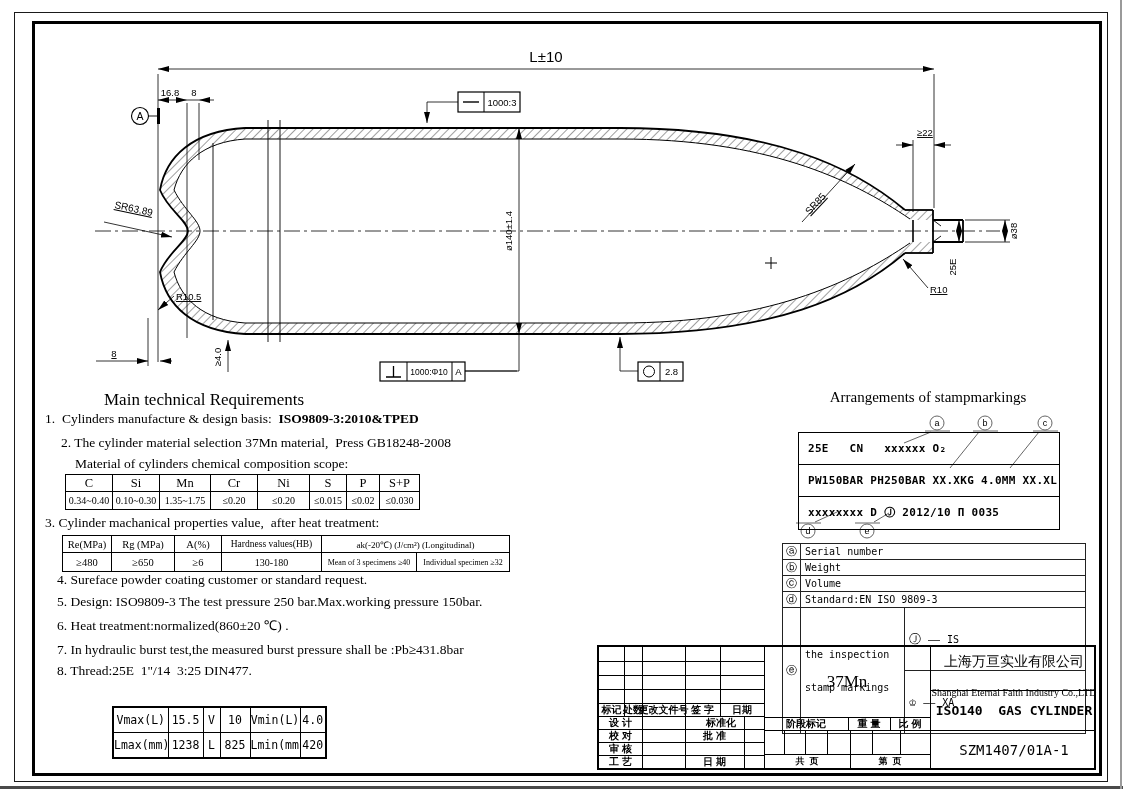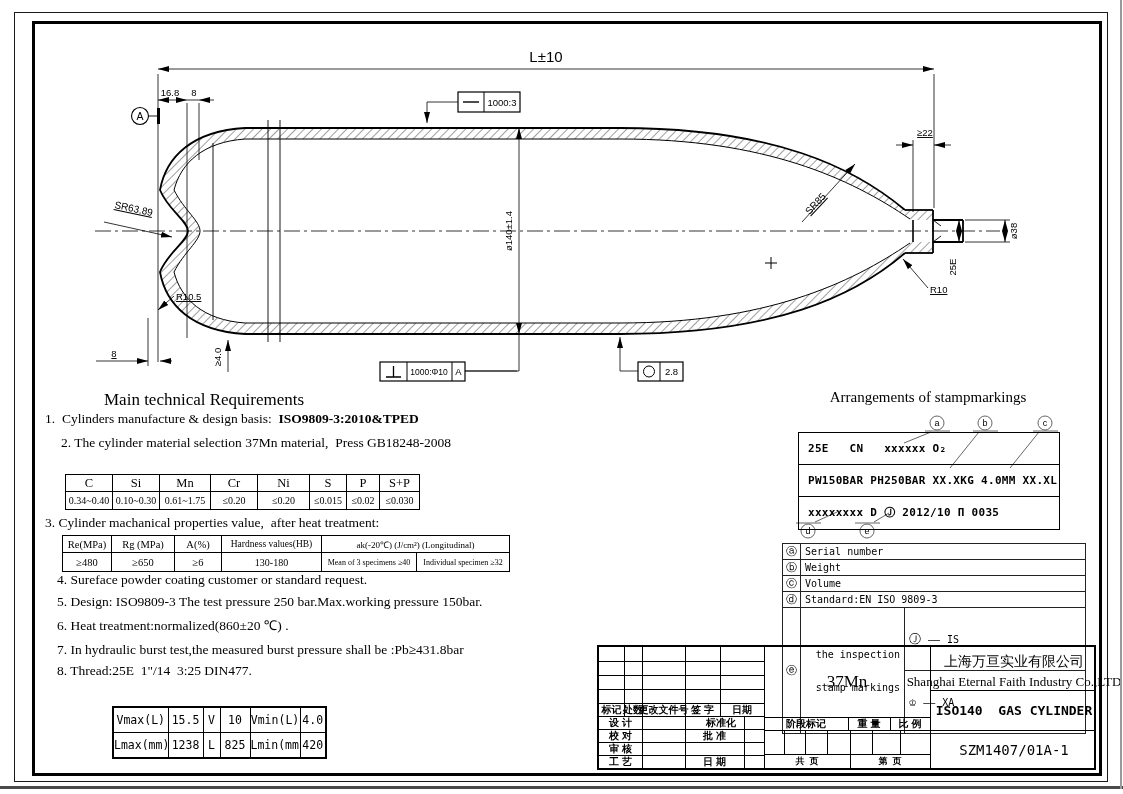--- a/index.html
+++ b/index.html
@@ -212,20 +212,21 @@
     <g>
       <path d="M928,288 L903,259" stroke="#000" stroke-width="0.8" marker-end="url(#arr)"></path>
       <text x="930" y="293" font-size="9.5" style="text-decoration:underline">R10</text>
     </g>
   </svg>
 
   <div class="abs serif" id="req-title" style="left:104px;top:390px;font-family:Liberation Serif, serif;">Main technical Requirements</div>
 
   <div class="abs req-item" style="left:45px;top:411px;"><span>1.  Cylinders manufacture &amp; design basis:  </span><b>ISO9809-3:2010&amp;TPED</b></div>
   <div class="abs req-item" style="left:45px;top:435px;margin-left:16px;">2. The cylinder material selection 37Mn material,  Press GB18248-2008</div>
+  <div class="abs req-item" style="left:75px;top:456px;">Material of cylinders chemical composition scope:</div>
 
   <table class="abs" id="chem-table" style="left:65px;top:474px;width:354px;">
     <colgroup>
         <col style="width:47px">
         <col style="width:47px">
         <col style="width:51px">
         <col style="width:47px">
         <col style="width:52px">
         <col style="width:37px">
         <col style="width:33px">
@@ -238,21 +239,21 @@
       <th>Mn</th>
       <th>Cr</th>
       <th>Ni</th>
       <th>S</th>
       <th>P</th>
       <th>S+P</th>
     </tr>
     <tr>
       <td>0.34~0.40</td>
       <td>0.10~0.30</td>
-      <td>0.61~1.75</td>
+      <td>1.35~1.75</td>
       <td>≤0.20</td>
       <td>≤0.20</td>
       <td>≤0.015</td>
       <td>≤0.02</td>
       <td>≤0.030</td>
     </tr>
   </tbody>
     </table>
 
   <div class="abs req-item" style="left:45px;top:515px;">3. Cylinder machanical properties value,  after heat treatment:</div>
@@ -370,21 +371,21 @@
     <tr style="height:11px">
       <td class="k">ⓒ</td>
       <td colspan="2">Volume</td>
     </tr>
     <tr style="height:12px">
       <td class="k">ⓓ</td>
       <td colspan="2">Standard:EN ISO 9809-3</td>
     </tr>
     <tr style="height:18px">
       <td class="k" rowspan="2">ⓔ</td>
-      <td rowspan="2" style="text-align:right">
+      <td rowspan="2" style="text-align:left">
         <div>the inspection</div>
         <div>stamp markings</div>
       </td>
       <td>
         <div class="mark-line"><span style="font-size:12px">Ⓙ</span><span>——</span><span>IS</span></div>
       </td>
     </tr>
     <tr style="height:18px">
       <td>
         <div class="mark-line"><span style="font-size:12px">♔</span><span>——</span><span>XA</span></div>
@@ -446,20 +447,20 @@
 
     <span class="tb-lab" style="left:207px;top:76.5px">阶段标记</span>
     <span class="tb-lab" style="left:270px;top:76.5px">重 量</span>
     <span class="tb-lab" style="left:311px;top:76.5px">比 例</span>
     <span class="tb-lab" style="left:208px;top:114px;font-size:9px">共  页</span>
     <span class="tb-lab" style="left:291px;top:114px;font-size:9px">第  页</span>
 
     <span class="abs ctr serif" style="left:248px;top:35px;font-size:17px;">37Mn</span>
 
     <span class="abs ctr serif" style="left:415px;top:15px;font-size:14px;white-space:nowrap">上海万亘实业有限公司</span>
-    <span class="abs ctr serif" style="left:415px;top:35px;font-size:13px;white-space:nowrap">Shanghai Eternal Faith Industry Co.,LTD</span>
+    <span class="abs ctr serif" style="left:415px;top:45px;font-size:10px;white-space:nowrap">Shanghai Eternal Faith Industry Co.,LTD</span>
     <span class="abs ctr mono" style="left:415px;top:63px;font-size:13px;font-weight:bold;white-space:pre">ISO140  GAS CYLINDER</span>
     <span class="abs ctr mono" style="left:415px;top:103px;font-size:14px;white-space:pre">SZM1407/01A-1</span>
   </div>
 
   <div class="abs" id="edge-bottom"></div>
   <div class="abs" id="edge-right"></div>
 </div>
 
 </body></html>

